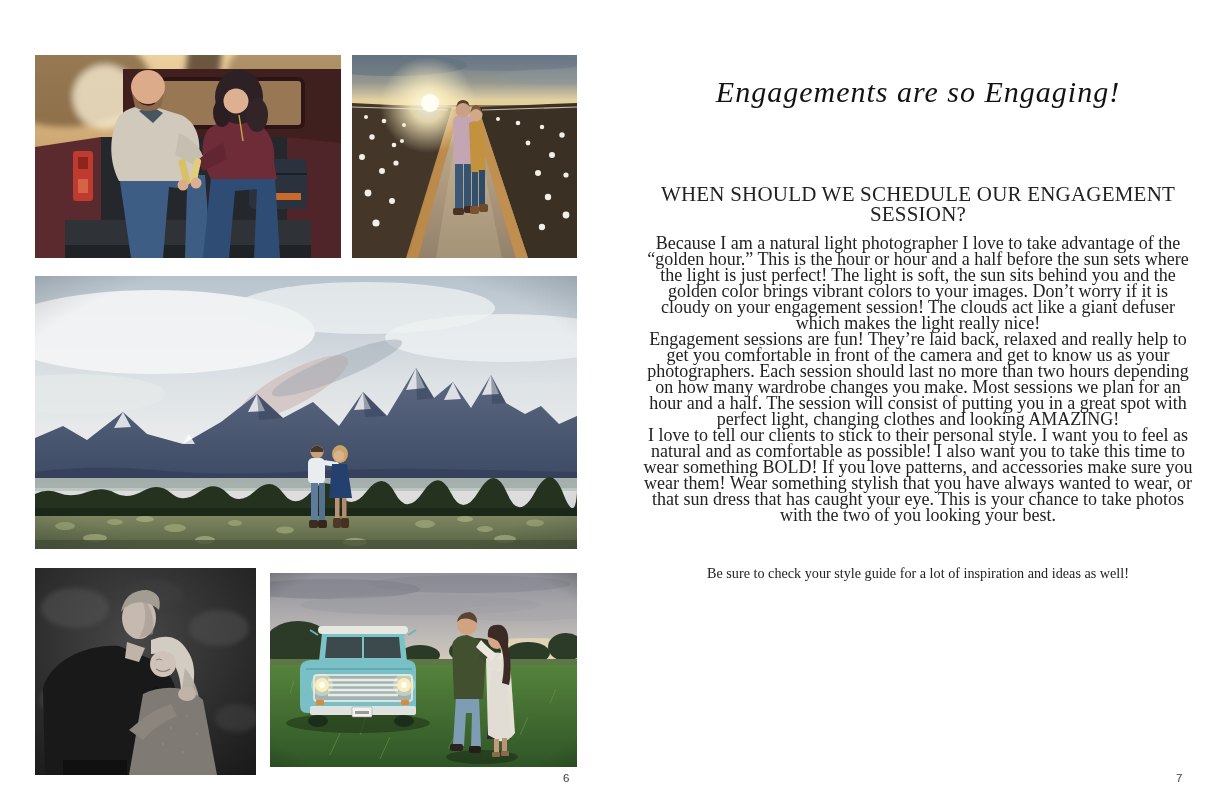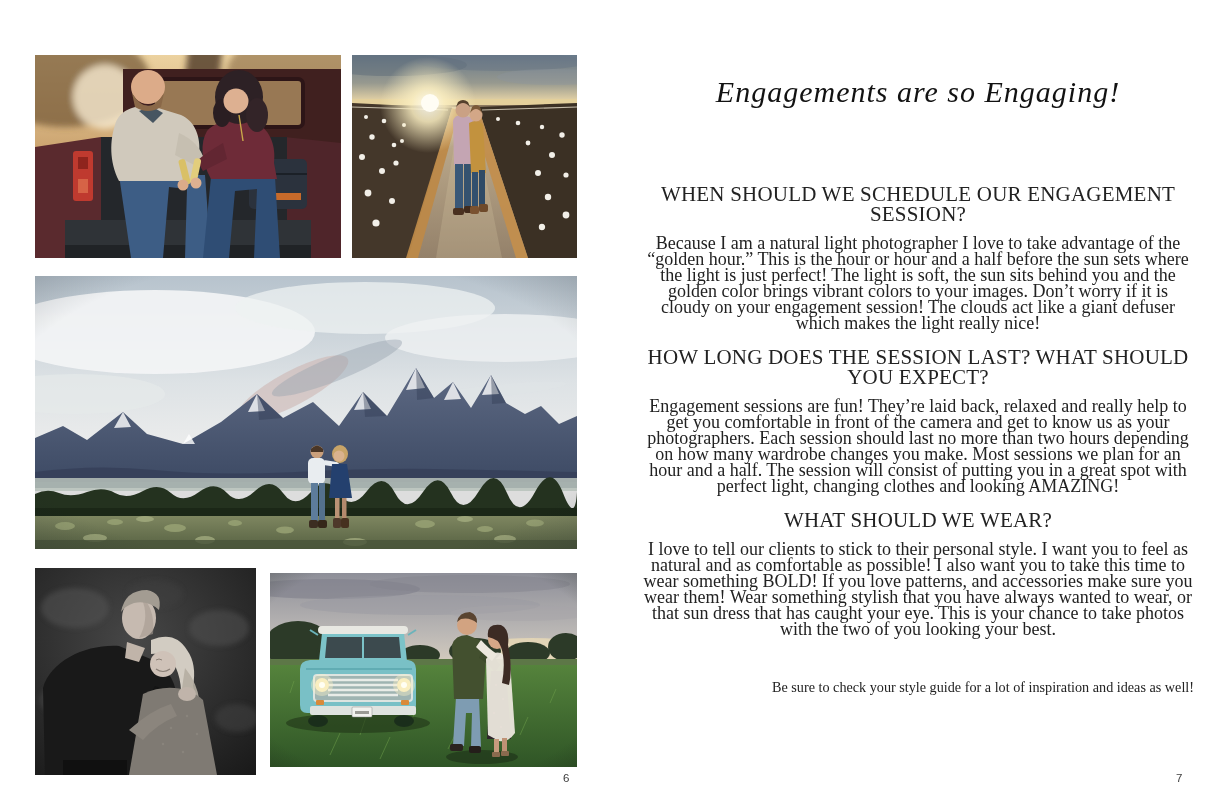--- a/index.html
+++ b/index.html
@@ -23,21 +23,21 @@
   #p5 { left:270px; top:556px; width:307px; height:194px; }
 
   .textcol { position:absolute; left:30px; top:55px; width:552px; text-align:center; }
   .title   { font-size:30px; font-style:italic; font-weight:500; letter-spacing:1px; color:#121212; line-height:40px; }
   h2.heading {
     font-size:21px; font-weight:400; letter-spacing:.2px;
     line-height:20px; margin:16px 0 11px; color:#222222;
   }
   h2.first { margin-top:72px; }
   p.body { font-size:18px; line-height:16px; color:#222222; margin:0; }
-  p.note { font-size:14.2px; line-height:16px; color:#222222; margin-top:42px;text-align:right; }
+  p.note { font-size:14.2px; line-height:16px; color:#222222; margin-top:42px; }
 
   .pagenum {
     position:absolute; top:755px; font-size:11.5px; color:#3c3c3c;
     font-family:"Liberation Sans", sans-serif;
   }
   .page-left  .pagenum { left:563px; }
   .page-right .pagenum { left:564px; }
 </style>
 </head>
 <body>
@@ -443,24 +443,22 @@
   </section>
 
   <section class="page page-right">
     <div class="textcol">
 
       <h1 class="title">Engagements are so Engaging!</h1>
 
       <h2 class="heading first">WHEN SHOULD WE SCHEDULE OUR ENGAGEMENT SESSION?</h2>
       <p class="body">Because I am a natural light photographer I love to take advantage of the “golden hour.” This is the hour or hour and a half before the sun sets where the light is just perfect! The light is soft, the sun sits behind you and the golden color brings vibrant colors to your images. Don’t worry if it is cloudy on your engagement session! The clouds act like a giant defuser which makes the light really nice!</p>
 
-      <h2 class="heading">HOW LONG DOES THE SESSION LAST? WHAT SHOULD YOU EXPECT?</h2>
       <p class="body">Engagement sessions are fun! They’re laid back, relaxed and really help to get you comfortable in front of the camera and get to know us as your photographers. Each session should last no more than two hours depending on how many wardrobe changes you make. Most sessions we plan for an hour and a half. The session will consist of putting you in a great spot with perfect light, changing clothes and looking AMAZING!</p>
 
-      <h2 class="heading">WHAT SHOULD WE WEAR?</h2>
       <p class="body">I love to tell our clients to stick to their personal style. I want you to feel as natural and as comfortable as possible! I also want you to take this time to wear something BOLD! If you love patterns, and accessories make sure you wear them! Wear something stylish that you have always wanted to wear, or that sun dress that has caught your eye. This is your chance to take photos with the two of you looking your best.</p>
 
       <p class="note">Be sure to check your style guide for a lot of inspiration and ideas as well!</p>
     </div>
 
     <div class="pagenum">7</div>
   </section>
 
 </div>
 

